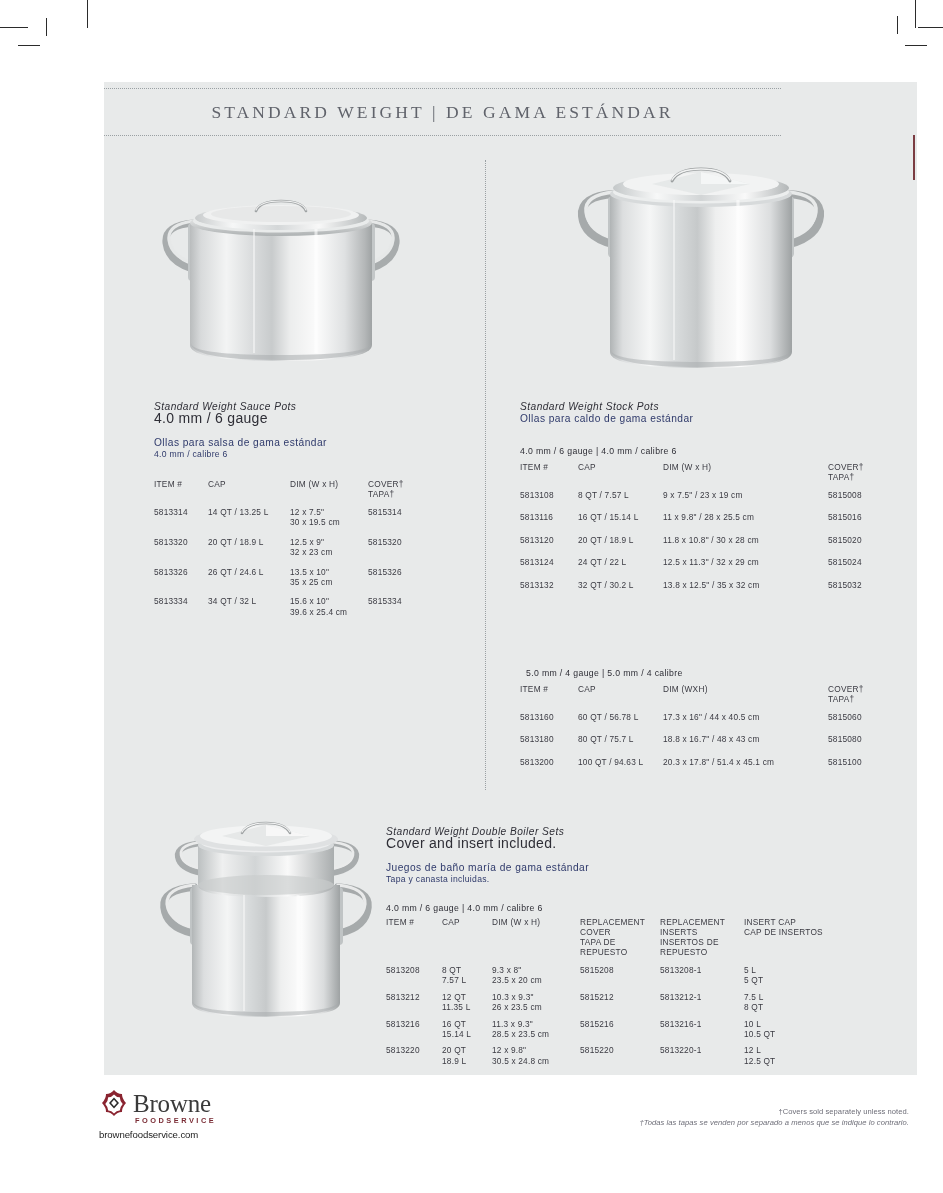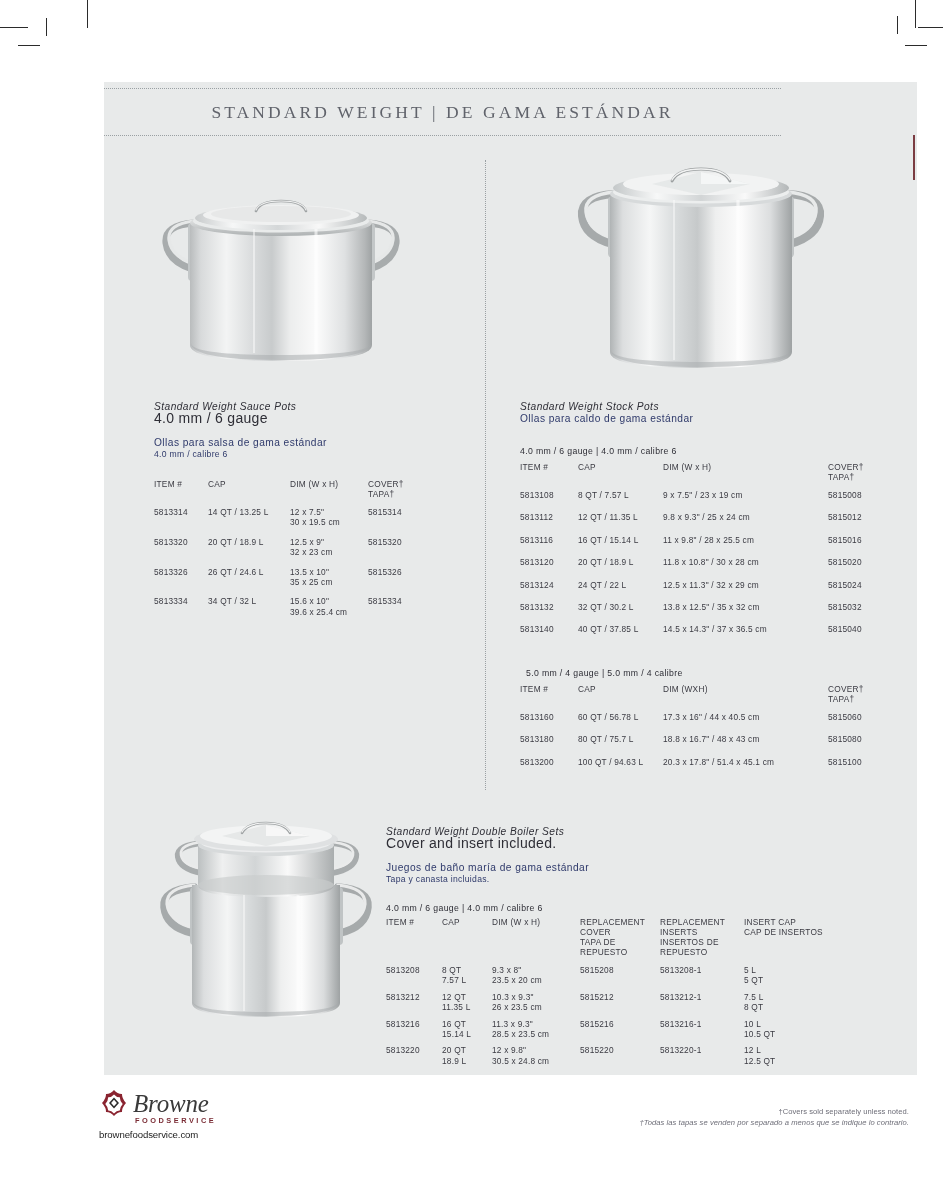--- a/index.html
+++ b/index.html
@@ -48,21 +48,21 @@
   table.spec th{
     font-weight:400;text-align:left;vertical-align:top;
     padding:0 0 8px 0;font-size:8.3px;color:#3a3a42;letter-spacing:.25px;
     line-height:10px;
   }
   table.spec td{
     vertical-align:top;padding:0 0 9px 0;line-height:10.4px;white-space:pre-line;
   }
   
   #logo-block{position:absolute;left:99px;top:1088px;}
-  .logo-row{display:flex;align-items:center;font-style:italic;}
+  .logo-row{display:flex;align-items:center;}
   .brand-word{
     font-family:"Liberation Serif","DejaVu Serif",serif;
     font-size:25px;color:#3a3a3a;line-height:25px;margin-left:4px;
     letter-spacing:-.2px;
   }
   .brand-sub{
     font-size:7.4px;letter-spacing:2.5px;color:#7b2d36;
     margin-left:36px;margin-top:-2px;font-weight:600;
   }
   .brand-url{font-size:9.6px;color:#1d1d1d;margin-top:4px;letter-spacing:-.1px;}
@@ -330,26 +330,20 @@
       </tr>
     </thead>
     <tbody>
       <tr>
         <td style="padding-bottom:12px">5813108</td>
         <td style="padding-bottom:12px">8 QT / 7.57 L</td>
         <td style="padding-bottom:12px">9 x 7.5" / 23 x 19 cm</td>
         <td style="padding-bottom:12px">5815008</td>
       </tr>
       <tr>
-        <td style="padding-bottom:12px">5813112</td>
-        <td style="padding-bottom:12px">12 QT / 11.35 L</td>
-        <td style="padding-bottom:12px">9.8 x 9.3" / 25 x 24 cm</td>
-        <td style="padding-bottom:12px">5815012</td>
-      </tr>
-      <tr>
         <td style="padding-bottom:12px">5813116</td>
         <td style="padding-bottom:12px">16 QT / 15.14 L</td>
         <td style="padding-bottom:12px">11 x 9.8" / 28 x 25.5 cm</td>
         <td style="padding-bottom:12px">5815016</td>
       </tr>
       <tr>
         <td style="padding-bottom:12px">5813120</td>
         <td style="padding-bottom:12px">20 QT / 18.9 L</td>
         <td style="padding-bottom:12px">11.8 x 10.8" / 30 x 28 cm</td>
         <td style="padding-bottom:12px">5815020</td>
@@ -358,26 +352,20 @@
         <td style="padding-bottom:12px">5813124</td>
         <td style="padding-bottom:12px">24 QT / 22 L</td>
         <td style="padding-bottom:12px">12.5 x 11.3" / 32 x 29 cm</td>
         <td style="padding-bottom:12px">5815024</td>
       </tr>
       <tr>
         <td style="padding-bottom:12px">5813132</td>
         <td style="padding-bottom:12px">32 QT / 30.2 L</td>
         <td style="padding-bottom:12px">13.8 x 12.5" / 35 x 32 cm</td>
         <td style="padding-bottom:12px">5815032</td>
-      </tr>
-      <tr>
-        <td>5813140</td>
-        <td>40 QT / 37.85 L</td>
-        <td>14.5 x 14.3" / 37 x 36.5 cm</td>
-        <td>5815040</td>
       </tr>
     </tbody>
   </table>
 </div>
 
 <div class="blk" style="left:520px;top:668px;margin-left:6px;">
   <div class="gauge">5.0 mm / 4 gauge | 5.0 mm / 4 calibre</div>
 </div>
 
 <div class="blk" style="left:520px;top:684px;">

